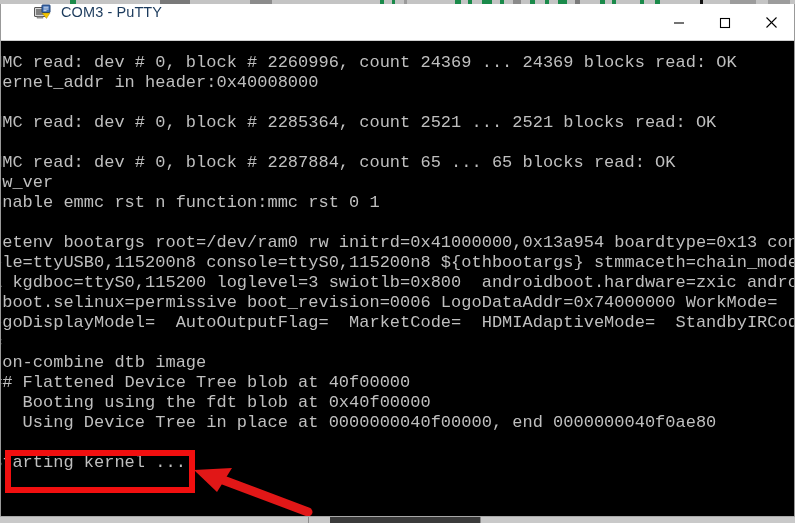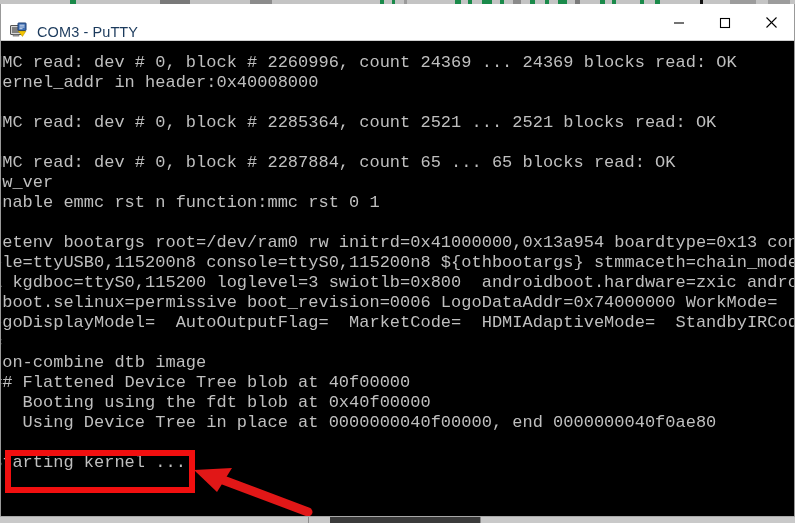--- a/index.html
+++ b/index.html
@@ -44,22 +44,23 @@
     box-sizing: border-box;
   }
 
   
   #title-bar {
     position: relative;
     height: 37px;
     background: #ffffff;
     border-bottom: 1px solid #cfcfcf;
     display: flex;
-    align-items: flex-end;
-    box-sizing: border-box;
+    align-items: flex-start;
+    box-sizing: border-box;
+    padding-left: 24px;
   }
   #app-icon {
     width: 18px;
     height: 18px;
     margin-left: 9px;
     margin-right: 9px;
     flex: 0 0 auto;
     position: relative;
   }
   #title-text {

